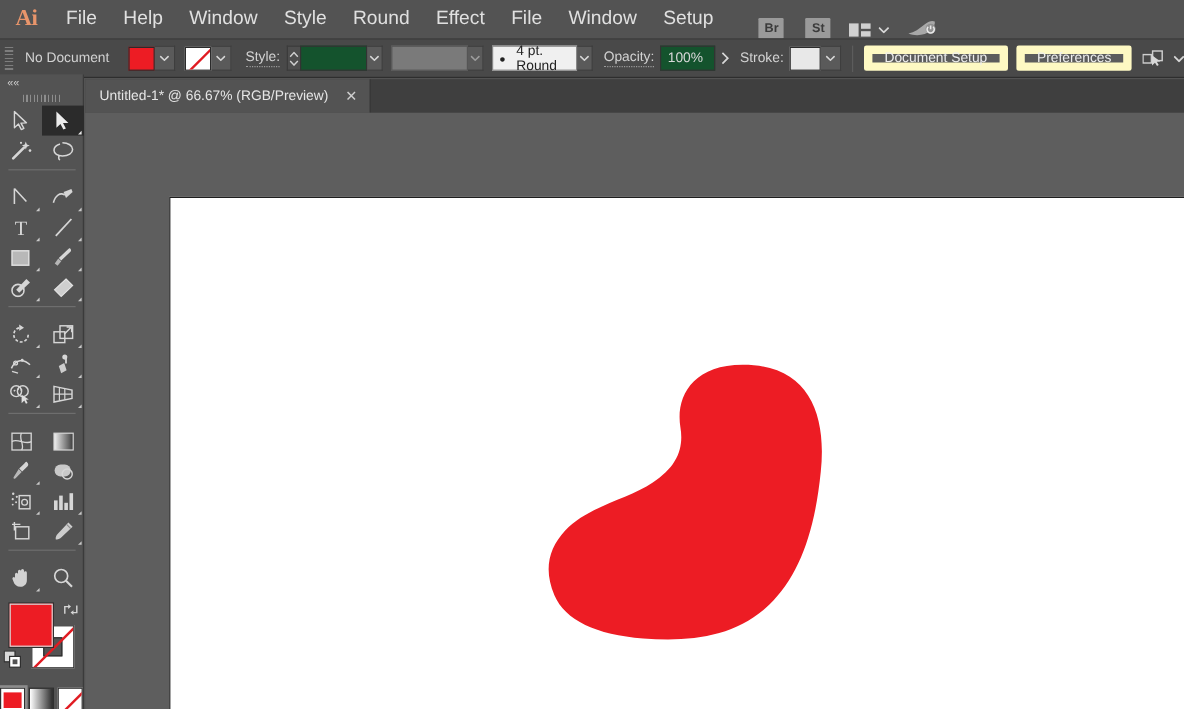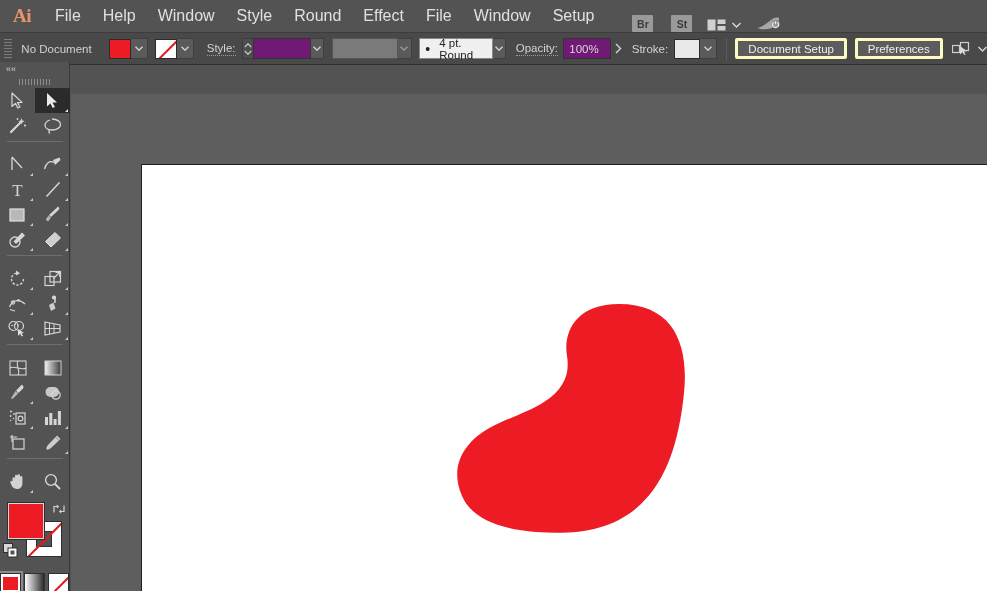--- a/index.html
+++ b/index.html
@@ -81,30 +81,30 @@
   }
   .swatch-group { display: flex; align-items: center; }
 
   .stepper {
     width: 14px; height: 21px; background: #4e4e4e;
     border: 1px solid #3b3b3b; border-right: none;
     display: flex; flex-direction: column; align-items: center;
     justify-content: center; gap: 2px;
   }
   .field {
-    height: 21px; background: #701a75; border: 1px solid #333;
+    height: 21px; background: #14532d; border: 1px solid #333;
     color: #d8d8d8; font-size: 11.5px;
     display: flex; align-items: center; padding: 0 5px;
   }
   .field.light { background: #f0f0f0; color: #222; border-color: #888; }
   .field.gray  { background: #7a7a7a; border-color: #555; }
 
   .btn {
     height: 21px; padding: 0 10px;
-    background: #5c5c5c; border: 3px solid #fef9c3; border-radius: 2px;
+    background: #5c5c5c; border: 7px solid #fef9c3; border-radius: 2px;
     color: #eeeeee; font-size: 11.5px;
     display: flex; align-items: center; white-space: nowrap;
   }
 
   
   .tabbar {
     position: absolute; left: 71px; top: 66px; width: 916px; height: 28px;
     background: #3f3f3f; display: flex; align-items: stretch;
   }
   .doctab {
@@ -351,20 +351,26 @@
         <path d="M8 5 L8 13.5 L10.5 11.2 L12.2 14 L13.6 13.2 L12 10.5 L15 10.3 Z" fill="#d8d8d8"></path>
       </svg>
     </div>
     <span class="chev">
       <svg width="9" height="6" viewBox="0 0 9 6">
           <path d="M0.5 1 L4.5 5 L8.5 1" stroke="#d7d7d7" stroke-width="1.4" fill="none"></path>
         </svg>
     </span>
   </div>
 
+  <div class="tabbar">
+    <div class="doctab">
+      <span class="doctab-title">Untitled-1* @ 66.67% (RGB/Preview)</span>
+      <span class="doctab-close">✕</span>
+    </div>
+  </div>
 
   <div class="canvas-area">
     <div class="artboard">
       <svg class="shape-svg" width="1000" height="700" viewBox="0 0 1000 700">
         <g transform="translate(-141,-164)">
           <path id="bean-path" d="M 618 303 C 673 303 688 344 683 392 C 678 442 665 479 640 503 C 612 530 574 534 535 531 C 496 528 470 516 461 495 C 452 474 456 456 470 441 C 489 421 522 415 543 401 C 563 388 569 373 566 355 C 562 331 575 303 618 303 Z" fill="#ED1C24" stroke="none"></path>
         </g>
       </svg>
     </div>
   </div>

